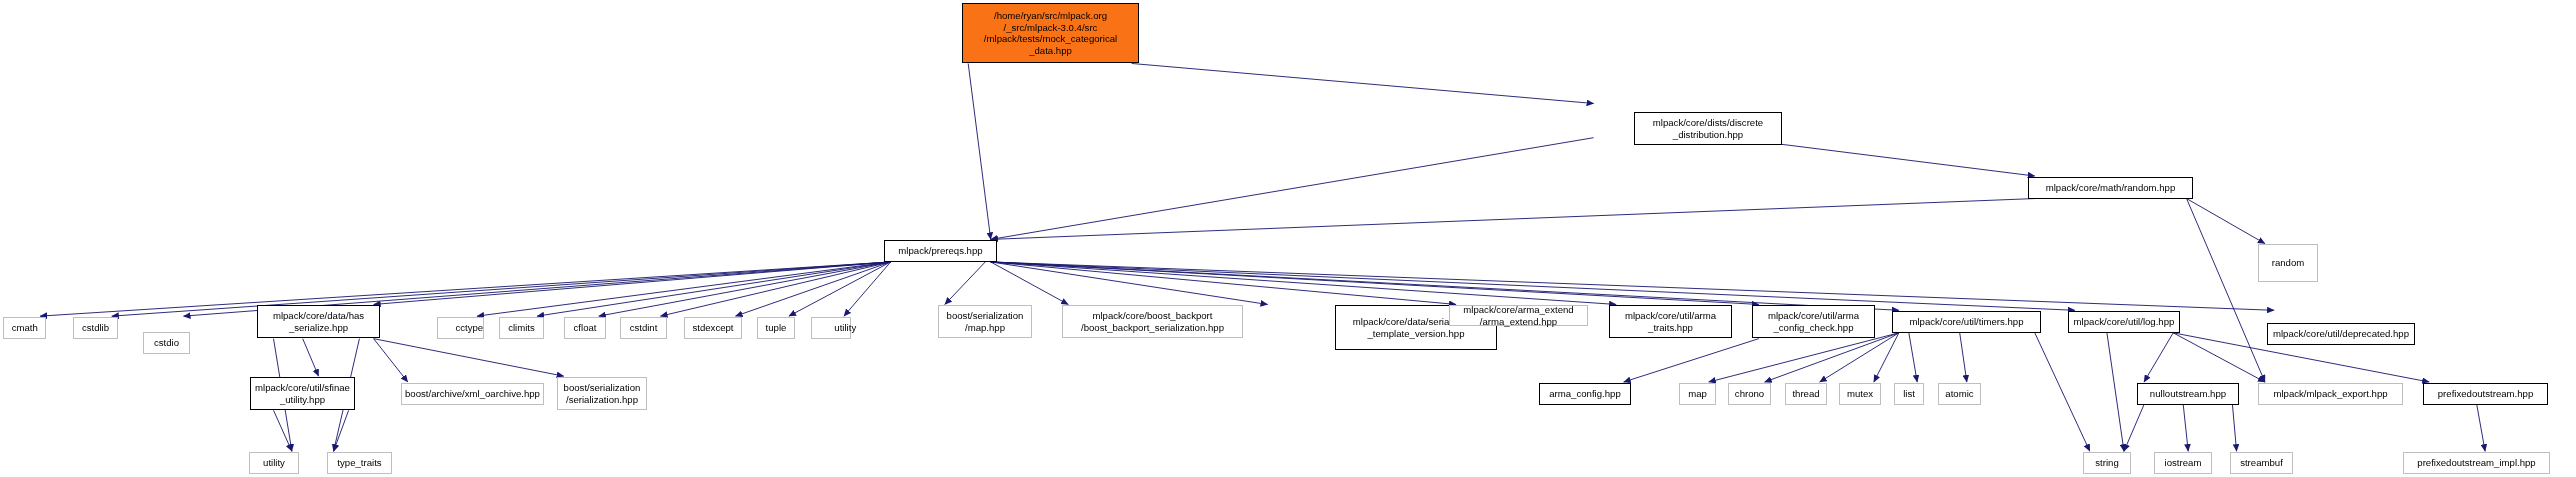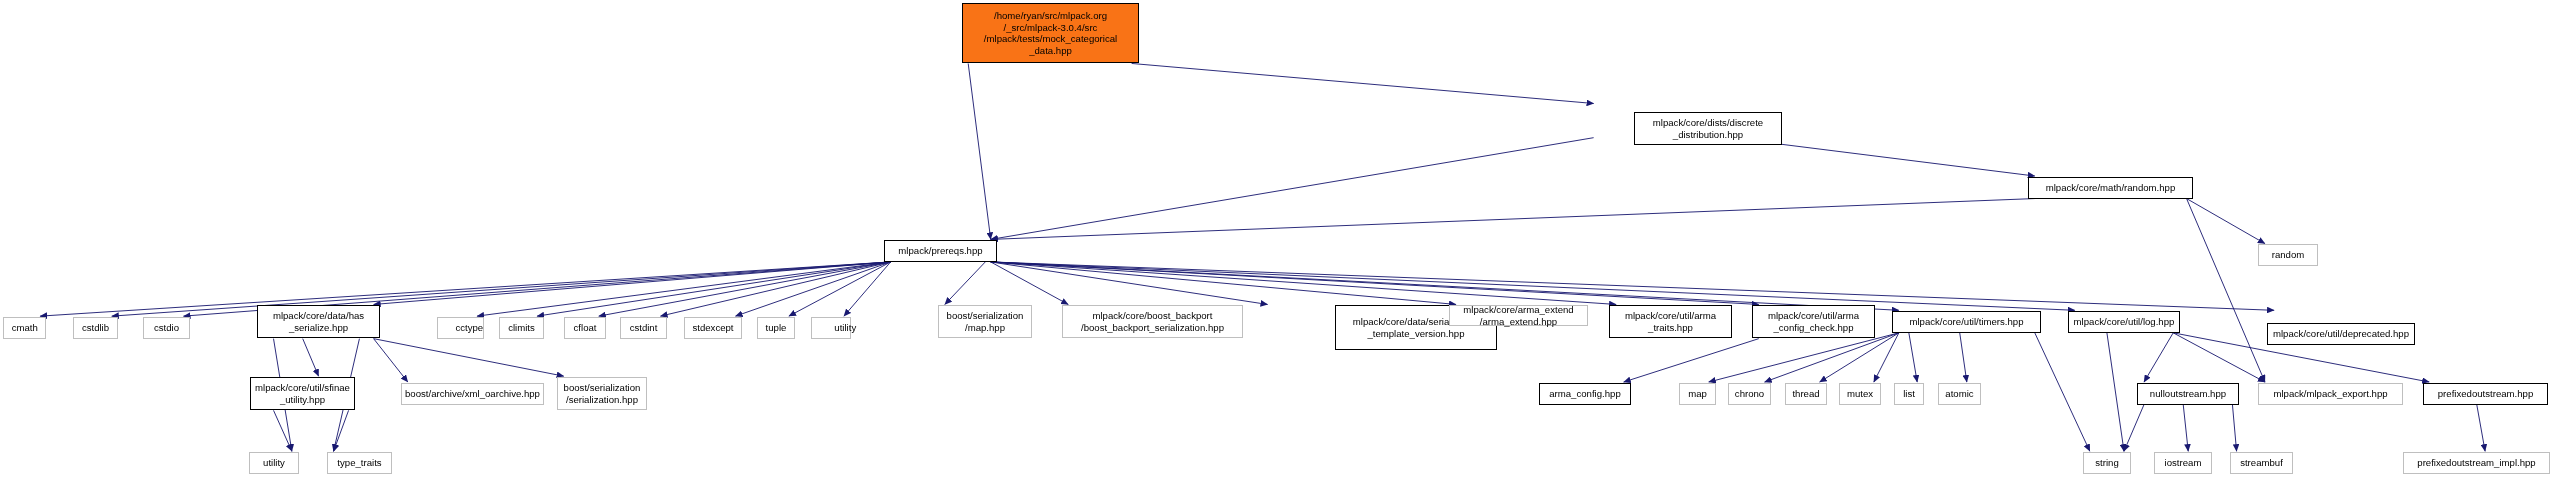--- a/index.html
+++ b/index.html
@@ -90,25 +90,25 @@
       </g>
   </svg>
   <div id="nodes">
       <div class="node root" style="left: 962px; top: 3.3px; width: 177px; height: 60px;">/home/ryan/src/mlpack.org
 /_src/mlpack-3.0.4/src
 /mlpack/tests/mock_categorical
 _data.hpp</div>
       <div class="node internal" style="left: 1587px; top: 112px; width: 148px; height: 33px; margin-left: 47px;">mlpack/core/dists/discrete
 _distribution.hpp</div>
       <div class="node internal" style="left: 2028px; top: 177px; width: 165px; height: 22px;">mlpack/core/math/random.hpp</div>
-      <div class="node external" style="left: 2258px; top: 244px; width: 60px; height: 22px;">random</div>
+      <div class="node external" style="left: 2258px; top: 244px; width: 60px; height: 38px;">random</div>
       <div class="node internal" style="left: 884px; top: 240px; width: 113px; height: 22px;">mlpack/prereqs.hpp</div>
       <div class="node external" style="left: 3.3px; top: 317px; width: 43px; height: 22px;">cmath</div>
       <div class="node external" style="left: 73px; top: 317px; width: 45px; height: 22px;">cstdlib</div>
-      <div class="node external" style="left: 143px; top: 317px; width: 47px; height: 22px;">cstdio</div>
+      <div class="node external" style="left: 143px; top: 332px; width: 47px; height: 22px;">cstdio</div>
       <div class="node internal" style="left: 257px; top: 305px; width: 123px; height: 33px;">mlpack/core/data/has
 _serialize.hpp</div>
       <div class="node external" style="left: 437px; top: 317px; width: 47px; height: 22px; padding-left: 20px;">cctype</div>
       <div class="node external" style="left: 499px; top: 317px; width: 45px; height: 22px;">climits</div>
       <div class="node external" style="left: 564px; top: 317px; width: 42px; height: 22px;">cfloat</div>
       <div class="node external" style="left: 620px; top: 317px; width: 47px; height: 22px;">cstdint</div>
       <div class="node external" style="left: 684px; top: 317px; width: 58px; height: 22px;">stdexcept</div>
       <div class="node external" style="left: 757px; top: 317px; width: 38px; height: 22px;">tuple</div>
       <div class="node external" style="left: 811px; top: 317px; width: 40px; height: 22px; padding-left: 31px;">utility</div>
       <div class="node external" style="left: 938px; top: 305px; width: 94px; height: 33px;">boost/serialization

